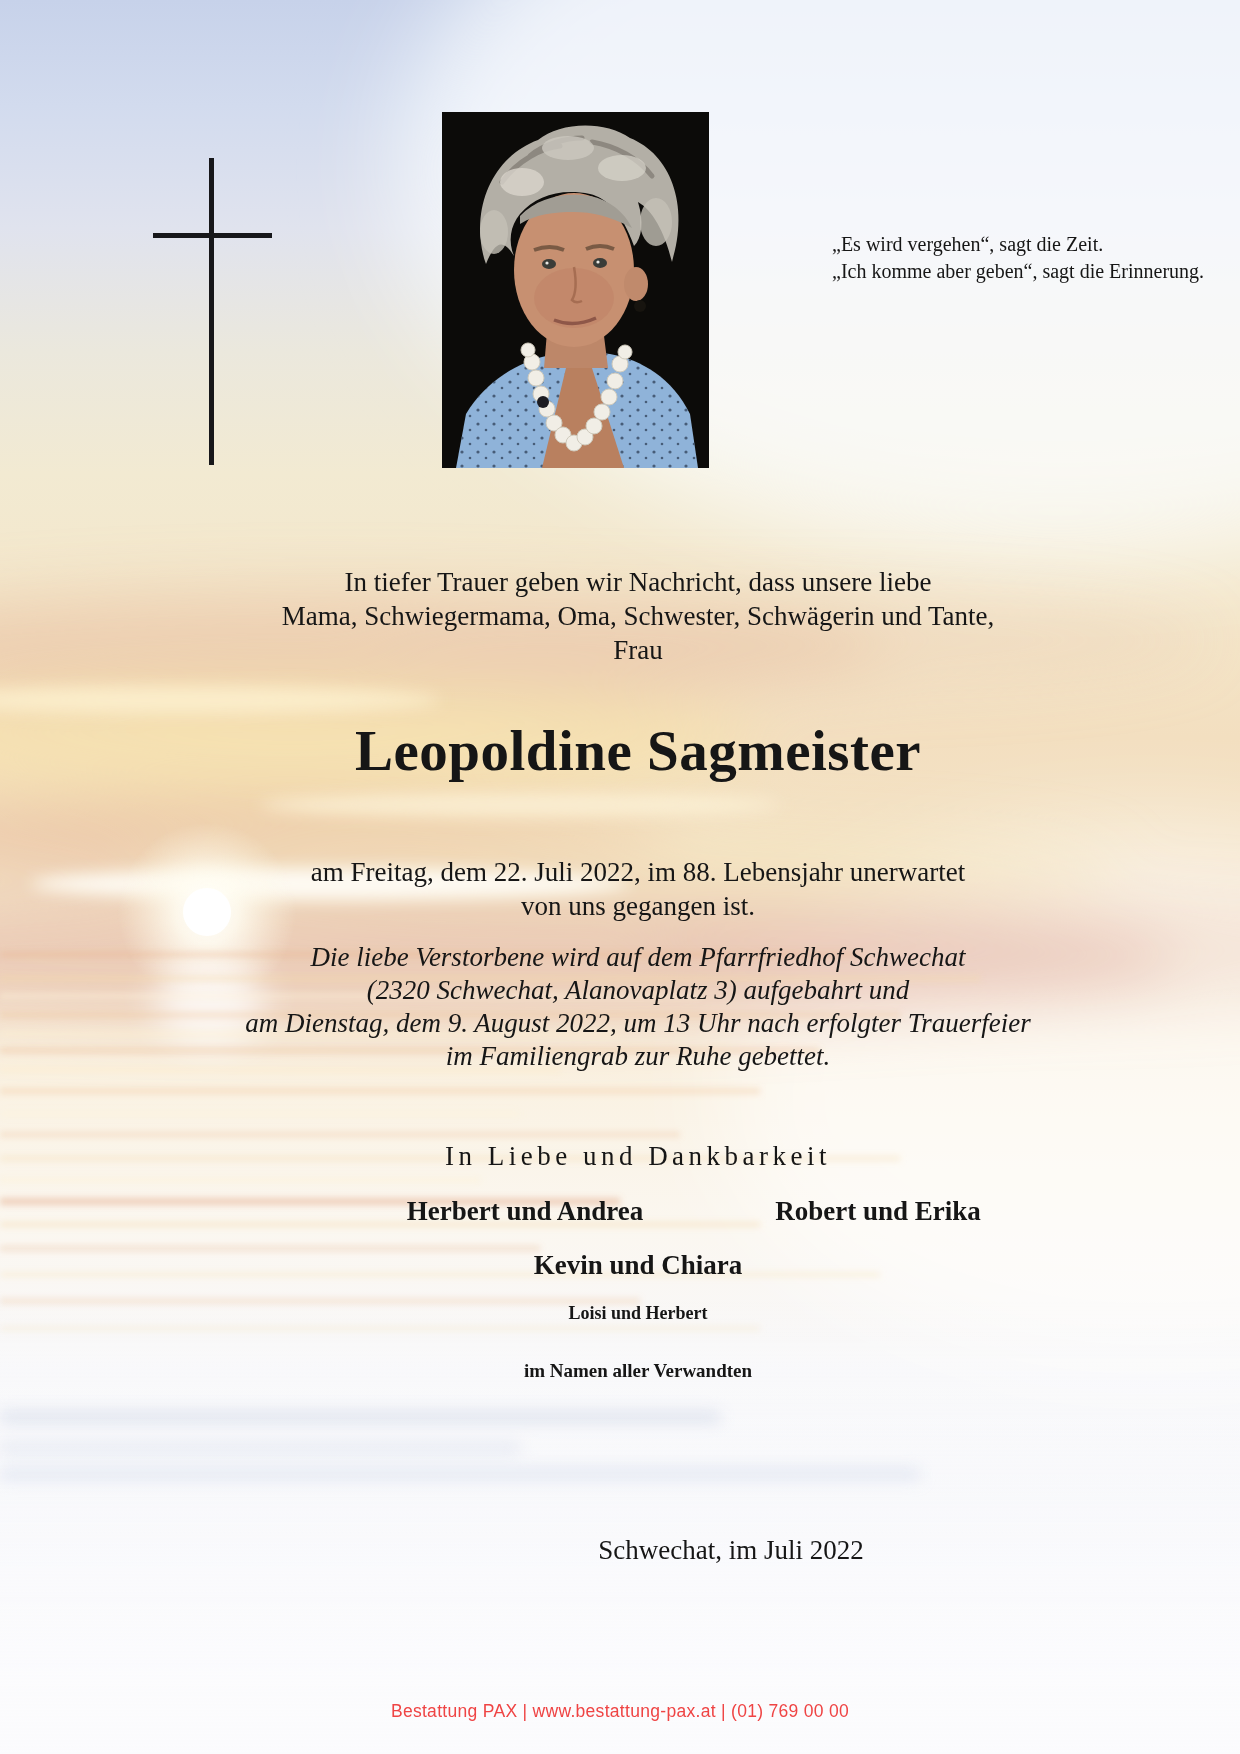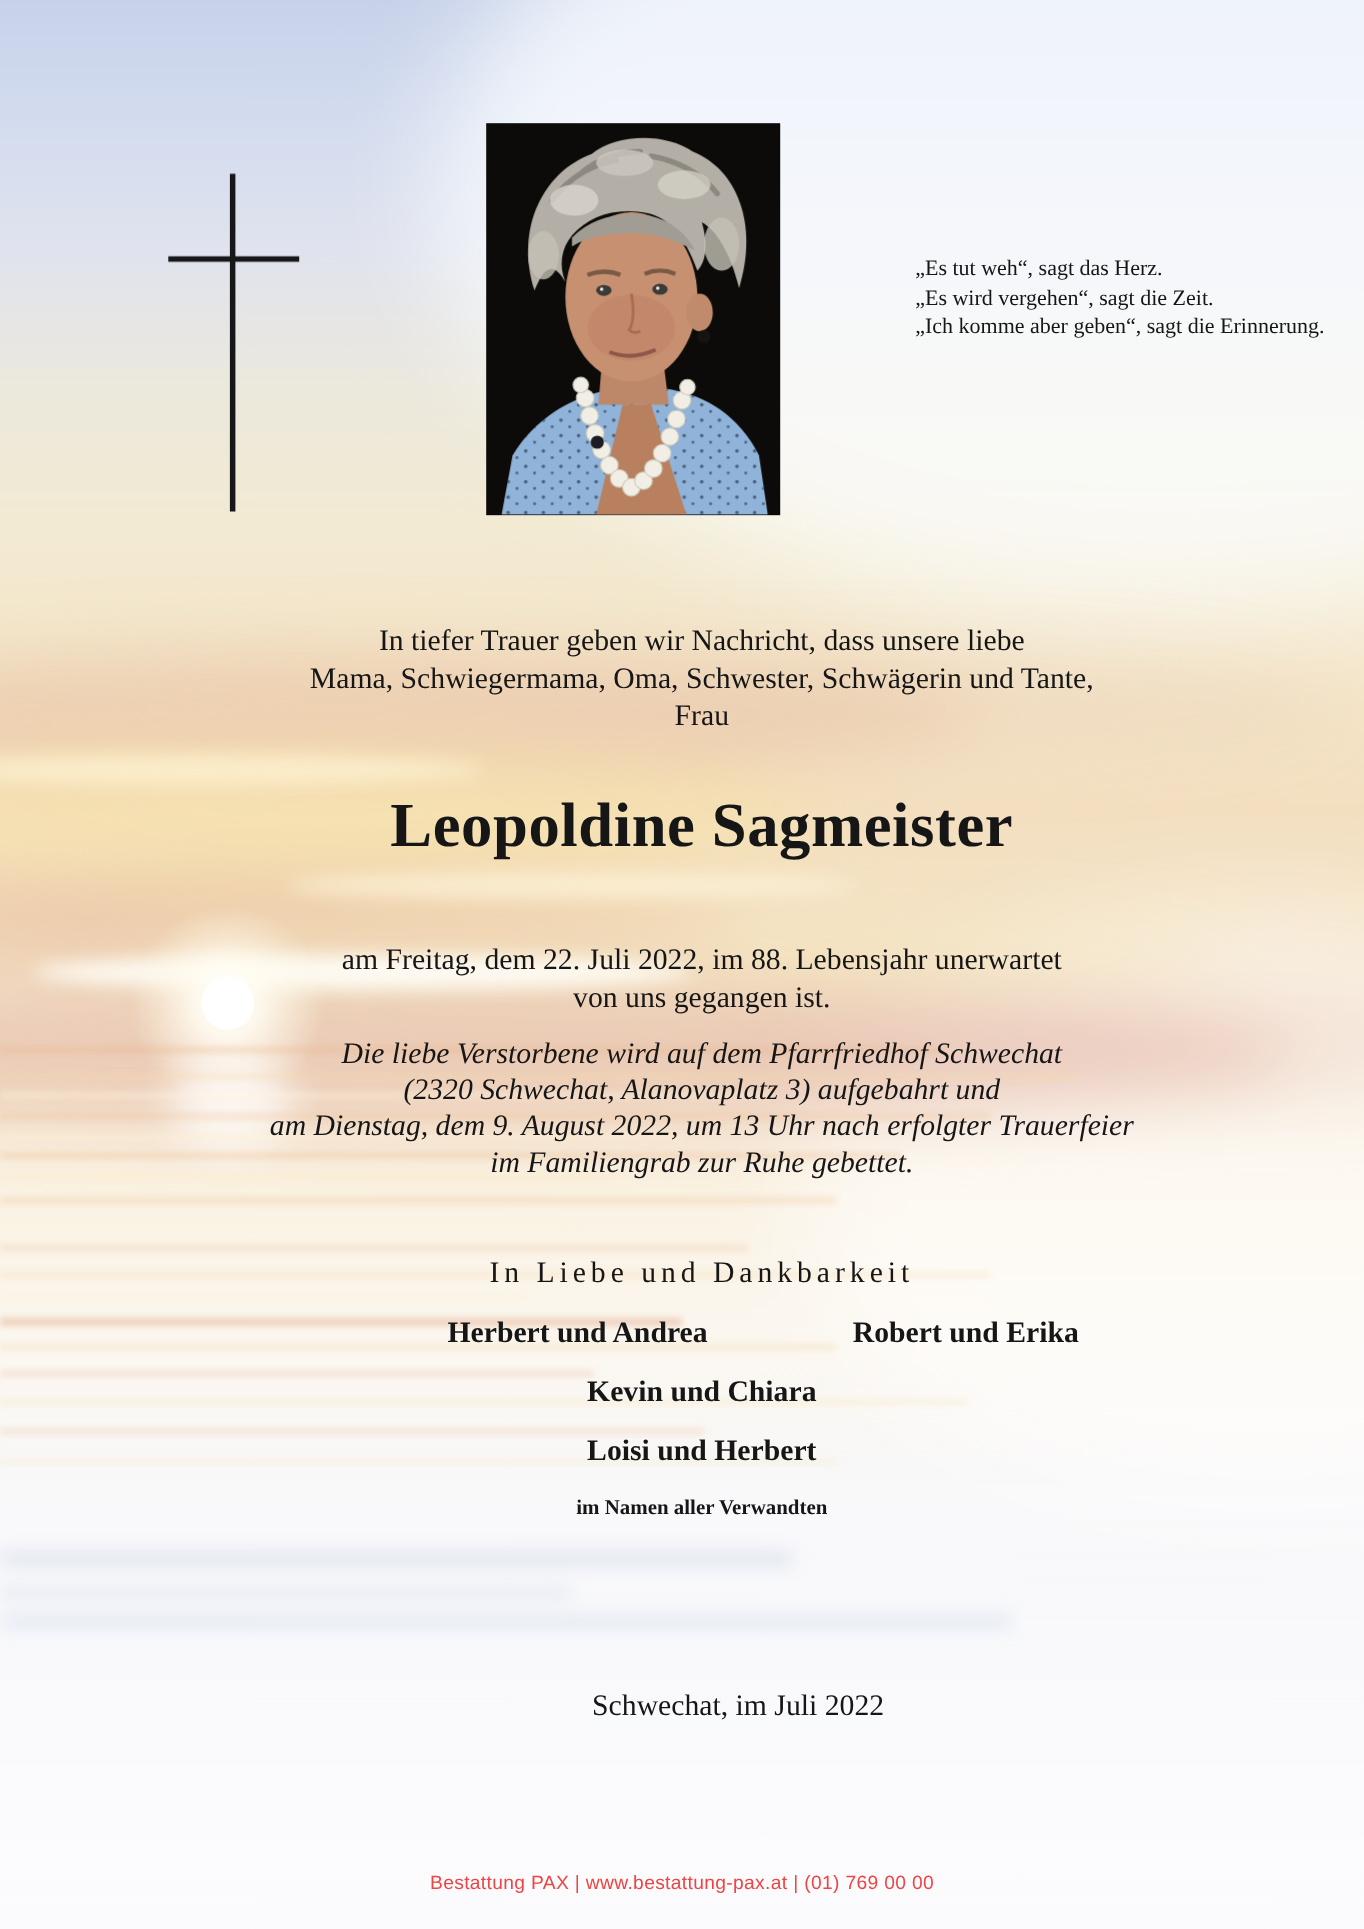--- a/index.html
+++ b/index.html
@@ -23,24 +23,24 @@
   .block{position:absolute;left:0;width:100%;}
   .intro{top:565px;font-size:27px;line-height:34px;}
   .bigname{top:718px;font-size:57px;font-weight:bold;letter-spacing:.5px;}
   .death{top:855px;font-size:27px;line-height:34px;}
   .funeral{top:941px;font-size:27px;line-height:33px;font-style:italic;}
   .closing{top:1141px;font-size:27px;letter-spacing:4.5px;}
   .mrow{top:1196px;font-size:27px;font-weight:bold;height:36px;}
   .mrow .m-left{position:absolute;left:489px;transform:translateX(-50%);white-space:nowrap;}
   .mrow .m-right{position:absolute;left:842px;transform:translateX(-50%);white-space:nowrap;text-align:center;}
   .m2{top:1250px;font-size:27px;font-weight:bold;}
-  .m3{top:1303px;font-size:27px;font-weight:bold;}
+  .m3{top:1303px;font-size:18px;font-weight:bold;}
   .note{top:1360px;font-size:19px;font-weight:bold;}
   .pdate{top:1535px;font-size:27px;height:34px;}
-  .pdate span{position:absolute;left:635px;transform:translateX(-50%);white-space:nowrap;text-align:center;}
+  .pdate span{position:absolute;left:695px;transform:translateX(-50%);white-space:nowrap;text-align:center;}
   .footer{left:0;top:1701px;width:1240px;text-align:center;
     font-family:"Liberation Sans", sans-serif;font-size:17.5px;color:#ef4444;letter-spacing:.3px;}
 </style>
 </head>
 <body>
 
 <svg class="bg" width="1240" height="1754" viewBox="0 0 1240 1754" preserveAspectRatio="none" xmlns="http://www.w3.org/2000/svg">
   <defs>
     <linearGradient id="sky" x1="0" y1="0" x2="0" y2="1">
       <stop offset="0" stop-color="#c7d2ea"></stop>
@@ -198,21 +198,20 @@
         <circle cx="173" cy="269" r="8"></circle>
       <circle cx="178" cy="252" r="8"></circle>
         <circle cx="183" cy="240" r="7"></circle>
         <circle cx="86" cy="238" r="7"></circle>
     </g>
     <circle cx="101" cy="290" r="6" fill="#1c1c22"></circle>
   </svg>
 </div>
 
 <div class="layer quote">
-  <div>„Es tut weh“, sagt das Herz.</div>
   <div>„Es wird vergehen“, sagt die Zeit.</div>
   <div>„Ich komme aber geben“, sagt die Erinnerung.</div>
 </div>
 
 <div class="layer col">
 
   <div class="block intro">
     <div>In tiefer Trauer geben wir Nachricht, dass unsere liebe</div>
     <div>Mama, Schwiegermama, Oma, Schwester, Schwägerin und Tante,</div>
     <div>Frau</div>

